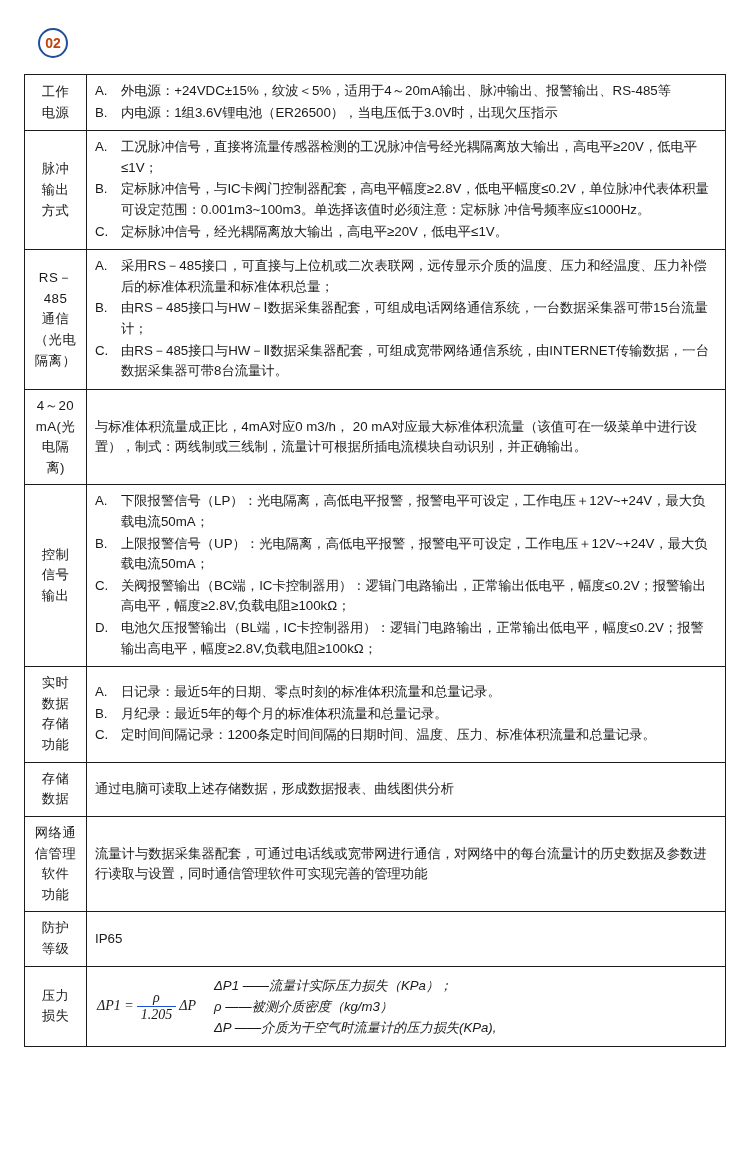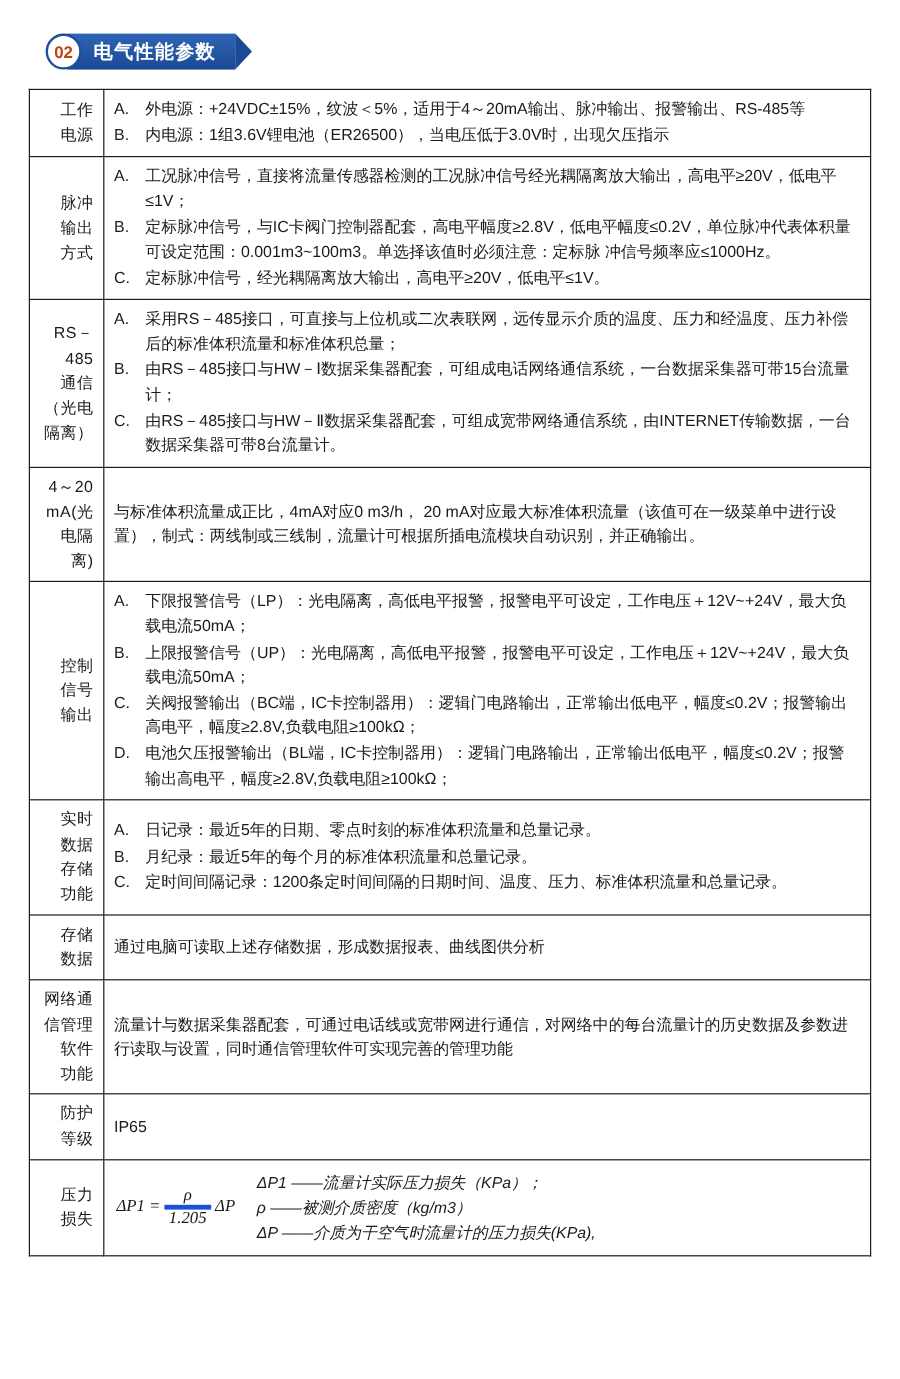--- a/index.html
+++ b/index.html
@@ -83,21 +83,21 @@
     line-height: 1.55;
   }
   td.label {
     width: 62px;
     text-align: center;
     font-size: 13.5px;
     line-height: 1.5;
     padding: 6px 2px;
     letter-spacing: 0.5px;
   }
-  td.label span { display: block; text-align: right; }
+  td.label span { display: block; }
   td.body { padding: 6px 10px 7px 10px; }
 
   ol.alpha {
     margin: 0;
     padding: 0;
     list-style: none;
   }
   ol.alpha > li {
     position: relative;
     padding-left: 26px;
@@ -129,34 +129,31 @@
     padding-right: 4px;
   }
   .frac {
     display: inline-flex;
     flex-direction: column;
     align-items: center;
     margin: 0 3px;
     vertical-align: middle;
   }
   .frac .num { padding: 0 4px; line-height: 1.1; }
-  .frac .den { padding: 0 4px; line-height: 1.1; border-top: 4px solid #1d4ed8; }
+  .frac .den { padding: 0 4px; line-height: 1.1; border-top: 1px solid #1d4ed8; }
   .flines { font-size: 13.2px; line-height: 1.6; }
   .flines div { white-space: nowrap; font-style: italic; }
 </style>
 </head>
 <body>
 
 <div class="page">
 
   <div class="sec-header">
     <div class="sec-badge">02</div>
-    <div class="sec-title-wrap">
-      <div class="sec-title-bar">电气性能参数</div>
-    </div>
   </div>
 
   <table class="spec">
 
     <tbody>
         <tr>
       <td class="label">
         <span>工作</span>
         <span>电源</span>
       </td>

